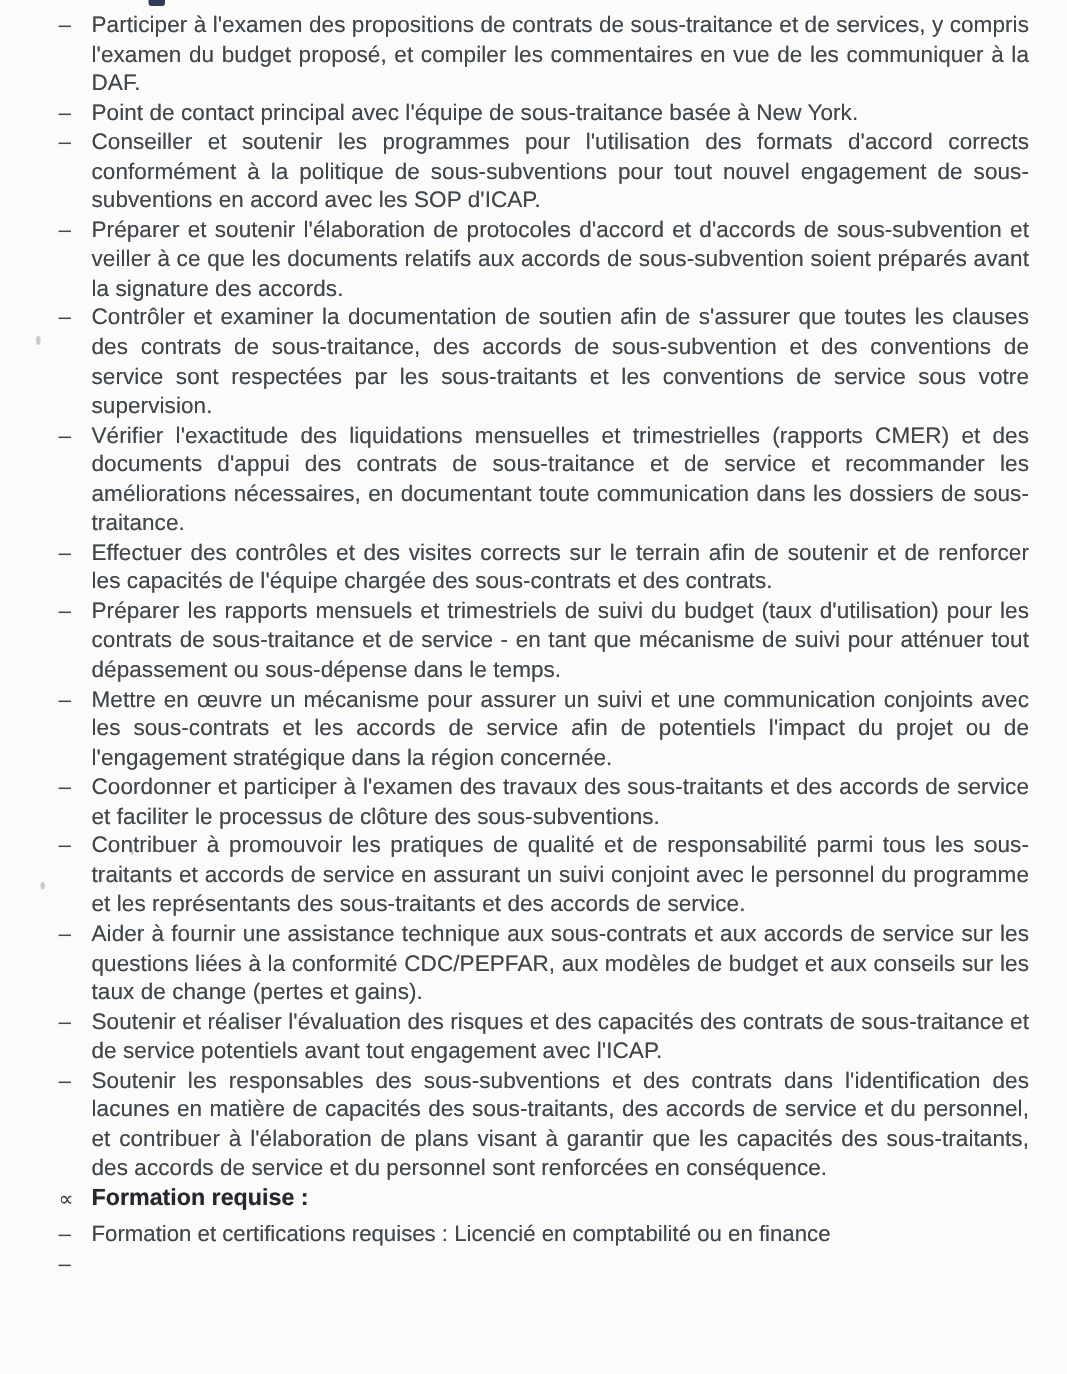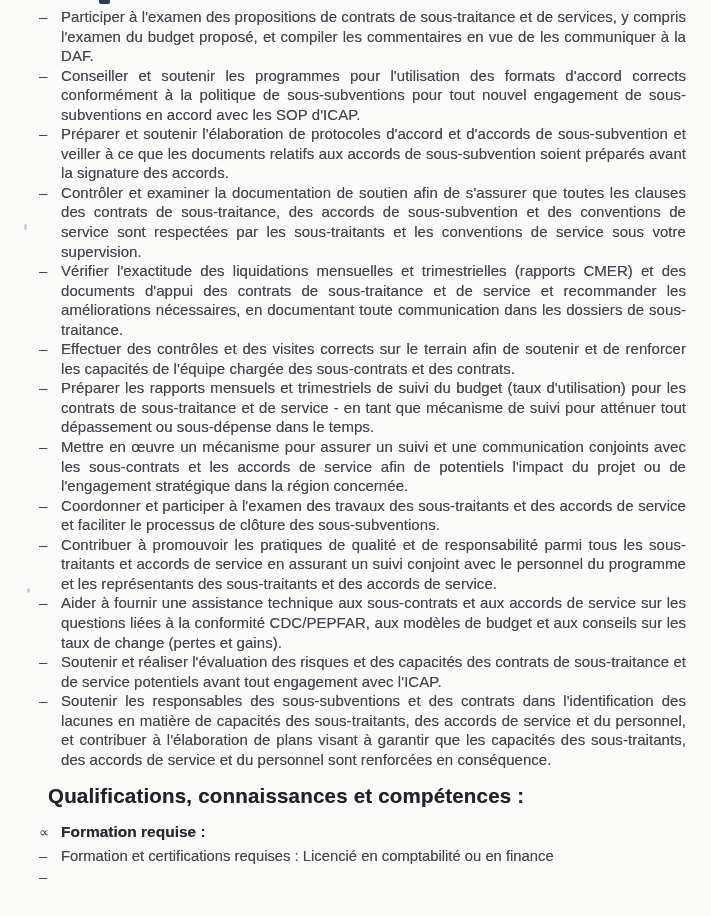--- a/index.html
+++ b/index.html
@@ -99,36 +99,35 @@
 
 <div class="top-fragment"></div>
 <div class="speck s1"></div>
 <div class="speck s2"></div>
 <div class="speck s3"></div>
 
 <div class="page">
 
   <ul class="resp">
     <li><span class="dash">–</span><span>Participer à l'examen des propositions de contrats de sous-traitance et de services, y compris l'examen du budget proposé, et compiler les commentaires en vue de les communiquer à la DAF.</span></li>
-    <li><span class="dash">–</span></li>
+    <li><span class="dash">–</span><span>Point de contact principal avec l'équipe de sous-traitance basée à New York.</span></li>
     <li><span class="dash">–</span><span>Conseiller et soutenir les programmes pour l'utilisation des formats d'accord corrects conformément à la politique de sous-subventions pour tout nouvel engagement de sous-subventions en accord avec les SOP d'ICAP.</span></li>
     <li><span class="dash">–</span><span>Préparer et soutenir l'élaboration de protocoles d'accord et d'accords de sous-subvention et veiller à ce que les documents relatifs aux accords de sous-subvention soient préparés avant la signature des accords.</span></li>
     <li><span class="dash">–</span><span>Contrôler et examiner la documentation de soutien afin de s'assurer que toutes les clauses des contrats de sous-traitance, des accords de sous-subvention et des conventions de service sont respectées par les sous-traitants et les conventions de service sous votre supervision.</span></li>
     <li><span class="dash">–</span><span>Vérifier l'exactitude des liquidations mensuelles et trimestrielles (rapports CMER) et des documents d'appui des contrats de sous-traitance et de service et recommander les améliorations nécessaires, en documentant toute communication dans les dossiers de sous-traitance.</span></li>
     <li><span class="dash">–</span><span>Effectuer des contrôles et des visites corrects sur le terrain afin de soutenir et de renforcer les capacités de l'équipe chargée des sous-contrats et des contrats.</span></li>
     <li><span class="dash">–</span><span>Préparer les rapports mensuels et trimestriels de suivi du budget (taux d'utilisation) pour les contrats de sous-traitance et de service - en tant que mécanisme de suivi pour atténuer tout dépassement ou sous-dépense dans le temps.</span></li>
     <li><span class="dash">–</span><span>Mettre en œuvre un mécanisme pour assurer un suivi et une communication conjoints avec les sous-contrats et les accords de service afin de potentiels l'impact du projet ou de l'engagement stratégique dans la région concernée.</span></li>
     <li><span class="dash">–</span><span>Coordonner et participer à l'examen des travaux des sous-traitants et des accords de service et faciliter le processus de clôture des sous-subventions.</span></li>
     <li><span class="dash">–</span><span>Contribuer à promouvoir les pratiques de qualité et de responsabilité parmi tous les sous-traitants et accords de service en assurant un suivi conjoint avec le personnel du programme et les représentants des sous-traitants et des accords de service.</span></li>
     <li><span class="dash">–</span><span>Aider à fournir une assistance technique aux sous-contrats et aux accords de service sur les questions liées à la conformité CDC/PEPFAR, aux modèles de budget et aux conseils sur les taux de change (pertes et gains).</span></li>
     <li><span class="dash">–</span><span>Soutenir et réaliser l'évaluation des risques et des capacités des contrats de sous-traitance et de service potentiels avant tout engagement avec l'ICAP.</span></li>
     <li><span class="dash">–</span><span>Soutenir les responsables des sous-subventions et des contrats dans l'identification des lacunes en matière de capacités des sous-traitants, des accords de service et du personnel, et contribuer à l'élaboration de plans visant à garantir que les capacités des sous-traitants, des accords de service et du personnel sont renforcées en conséquence.</span></li>
   </ul>
 
-  <h2 class="section-heading">Qualifications, connaissances et compétences :</h2>
 
   <div class="subsection">
     <div class="subsection-title">
       <span class="marker">∝</span><span>Formation requise :</span>
     </div>
     <ul class="sub-items">
       <li><span class="dash">–</span><span>Formation et certifications requises : Licencié en comptabilité ou en finance</span></li>
       <li><span class="dash">–</span></li>
     </ul>
   </div>

